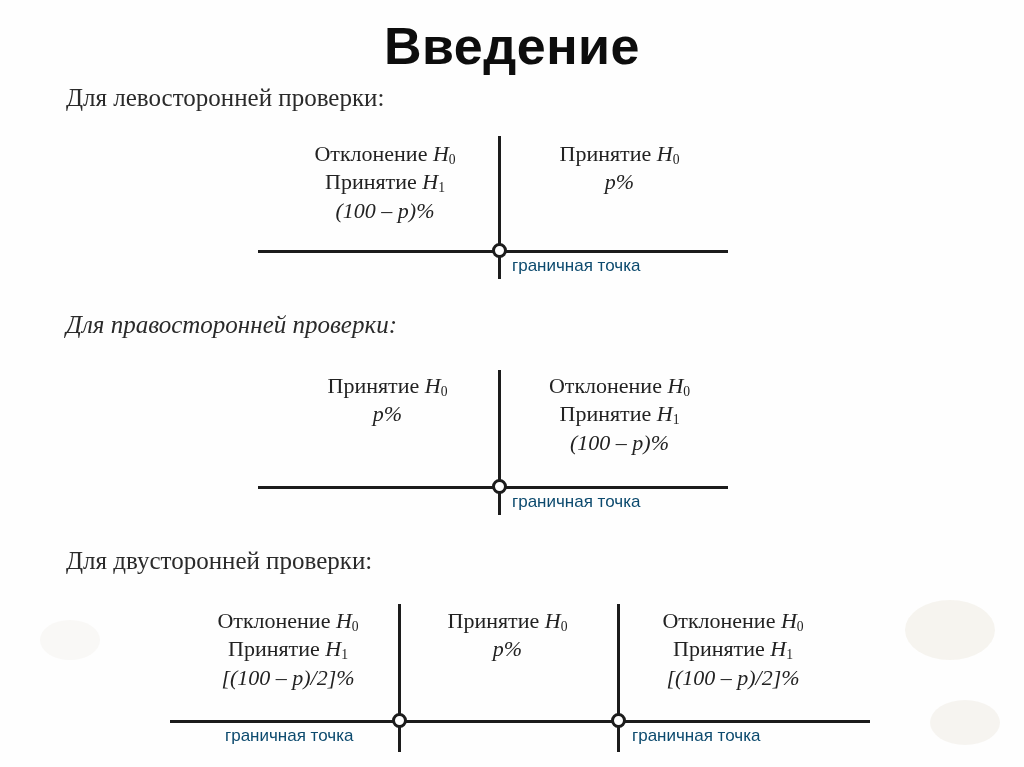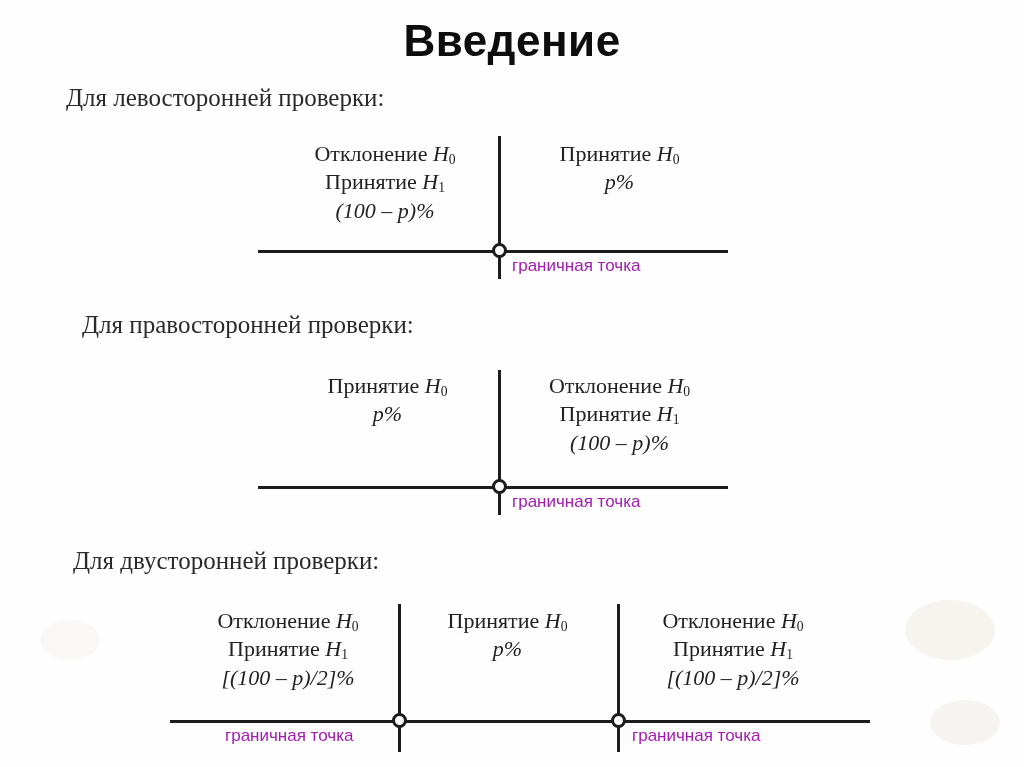--- a/index.html
+++ b/index.html
@@ -23,21 +23,21 @@
     background: #fefefe;
   }
   
   .slide-title {
     position: absolute;
     left: 0;
     top: 16px;
     width: 1024px;
     text-align: center;
     font-family: "Liberation Sans", "DejaVu Sans", sans-serif;
-    font-size: 44px;
+    font-size: 52px;
     font-weight: 700;
     color: #0d0d0d;
     letter-spacing: 0.5px;
   }
   
   .section-heading {
     position: absolute;
     font-family: "Liberation Serif", "DejaVu Serif", serif;
     font-size: 25px;
     font-weight: 400;
@@ -91,21 +91,21 @@
     border: 3px solid #1c1c1c;
     border-radius: 50%;
     background: #ffffff;
     box-sizing: border-box;
     z-index: 4;
   }
   .bpoint-label {
     position: absolute;
     font-family: "Liberation Sans", "DejaVu Sans", sans-serif;
     font-size: 17px;
-    color: #a21caf;
+    color: #0c4a6e;
     white-space: nowrap;
   }
   
   .blotch {
     position: absolute;
     border-radius: 50%;
     pointer-events: none;
   }
 </style>
 </head>
@@ -135,42 +135,42 @@
     </div>
 
     <div class="axis" style="left:258px; top:250px; width:470px;"></div>
 
     <div class="divider" style="left:498px; top:136px; height:143px;"></div>
 
     <div class="bpoint" style="left:492px; top:243px;"></div>
     <div class="bpoint-label" style="left:512px; top:256px;">граничная точка</div>
   </div>
 
-  <div class="section-heading" style="left:82px; top:311px;">Для правосторонней проверки:</div>
+  <div class="section-heading" style="left:66px; top:311px;font-style:italic;">Для правосторонней проверки:</div>
 
   <div class="diagram" style="left:0px; top:0px; width:1024px; height:540px;">
 
     <div class="region" style="left:285px; top:372px; width:205px;">
       <span class="ln"><span>Принятие </span><span class="var">H</span><sub>0</sub></span>
       <span class="ln ital">p%</span>
     </div>
 
     <div class="region" style="left:512px; top:372px; width:215px;">
       <span class="ln"><span>Отклонение </span><span class="var">H</span><sub>0</sub></span>
       <span class="ln"><span>Принятие </span><span class="var">H</span><sub>1</sub></span>
       <span class="ln ital">(100 – p)%</span>
     </div>
 
     <div class="axis" style="left:258px; top:486px; width:470px;"></div>
     <div class="divider" style="left:498px; top:370px; height:145px;"></div>
     <div class="bpoint" style="left:492px; top:479px;"></div>
     <div class="bpoint-label" style="left:512px; top:492px;">граничная точка</div>
   </div>
 
-  <div class="section-heading" style="left:66px; top:547px;margin-left:7px;">Для двусторонней проверки:</div>
+  <div class="section-heading" style="left:66px; top:547px;">Для двусторонней проверки:</div>
 
   <div class="diagram" style="left:0px; top:0px; width:1024px; height:767px;">
 
     <div class="region" style="left:183px; top:607px; width:210px;">
       <span class="ln"><span>Отклонение </span><span class="var">H</span><sub>0</sub></span>
       <span class="ln"><span>Принятие </span><span class="var">H</span><sub>1</sub></span>
       <span class="ln ital">[(100 – p)/2]%</span>
     </div>
 
     <div class="region" style="left:405px; top:607px; width:205px;">

